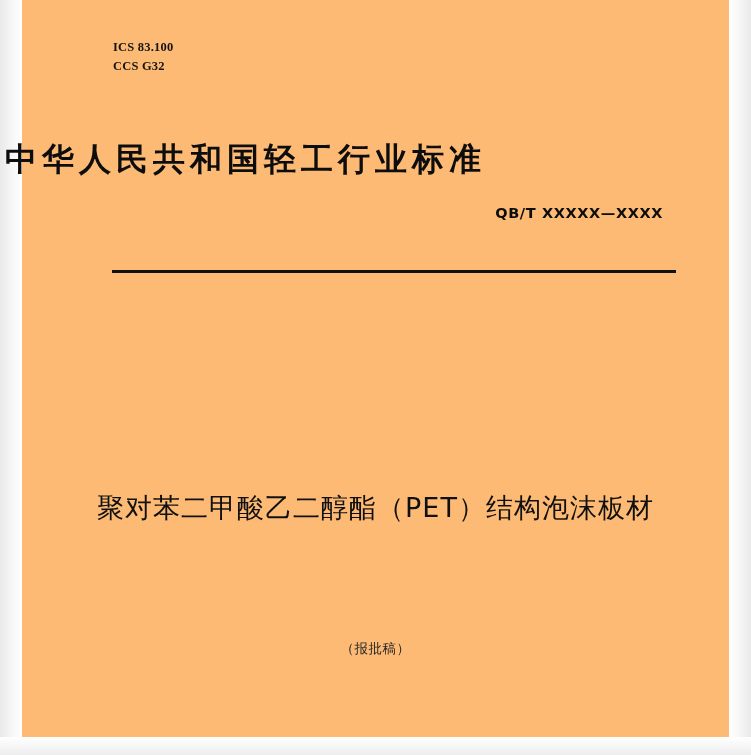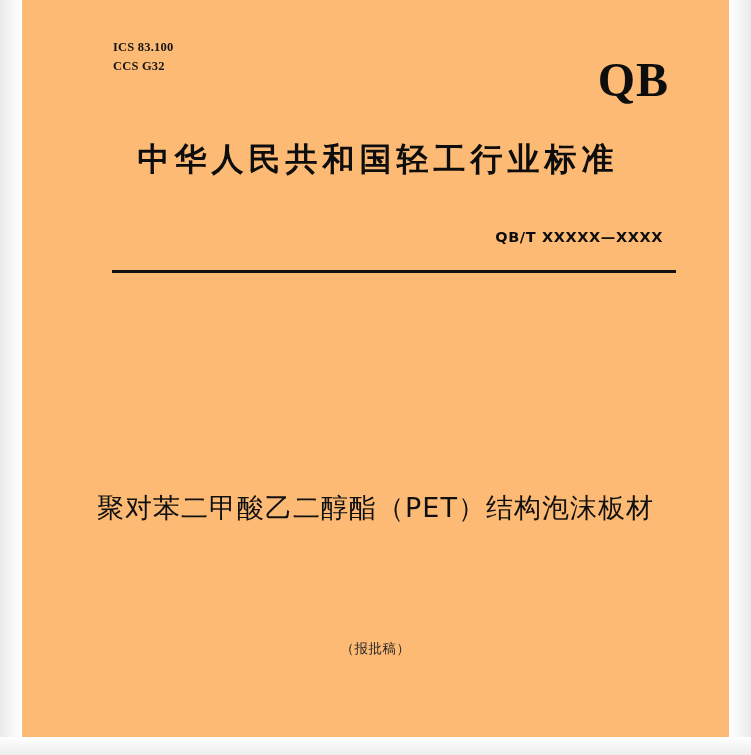--- a/index.html
+++ b/index.html
@@ -72,39 +72,37 @@
     letter-spacing: 1px;
     color: #0d0d0d;
     line-height: 1;
   }
 
   .main-title {
     position: absolute;
     left: 0;
     top: 138px;
     width: 751px;
-    text-align: center;
     font-family: "DejaVu Sans", sans-serif;
     font-weight: bold;
     font-size: 32px;
     letter-spacing: 5px;
     color: #0d0d0d;
     text-indent: 5px;
   }
 
   .std-number {
     position: absolute;
     right: 88px;
     top: 205px;
     font-family: "DejaVu Sans", sans-serif;
     font-weight: bold;
     font-size: 14.5px;
     letter-spacing: 0.6px;
     color: #0d0d0d;
-    margin-top: 24px;
   }
 
   .rule {
     position: absolute;
     left: 112px;
     top: 270px;
     width: 564px;
     height: 3px;
     background: #111111;
   }
@@ -155,21 +153,20 @@
   <div class="edge-right"></div>
   <div class="edge-bottom"></div>
 
   <div class="content">
 
     <div class="ics-block">
       <div>ICS 83.100</div>
       <div>CCS G32</div>
     </div>
 
-    <div class="qb-logo">QB</div>
 
     <div class="main-title">中华人民共和国轻工行业标准</div>
 
     <div class="std-number">QB/T XXXXX—XXXX</div>
 
     <div class="rule"></div>
 
     <div class="cn-subject">聚对苯二甲酸乙二醇酯（PET）结构泡沫板材</div>
 
 

